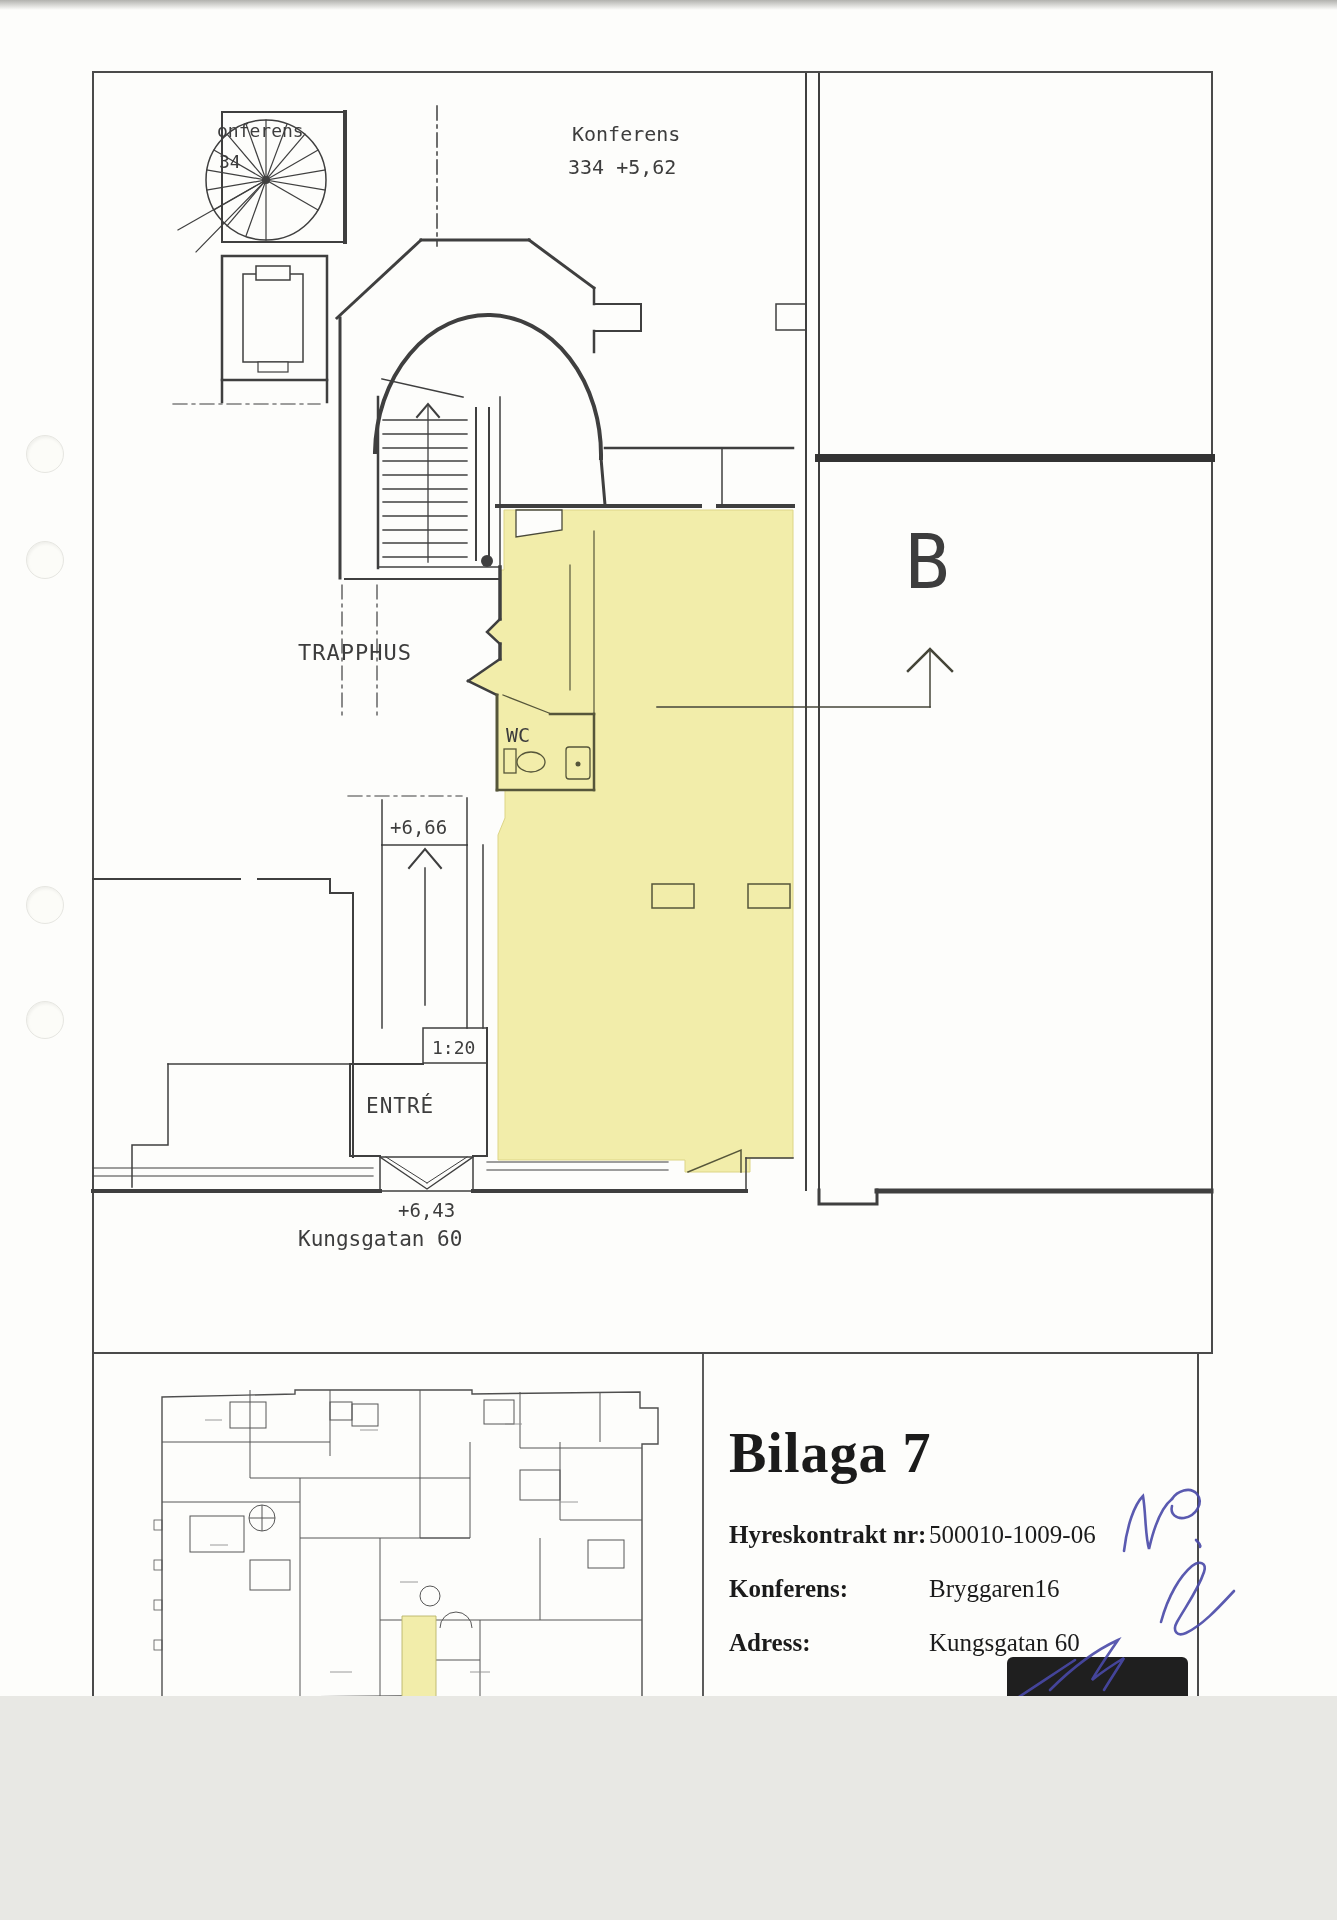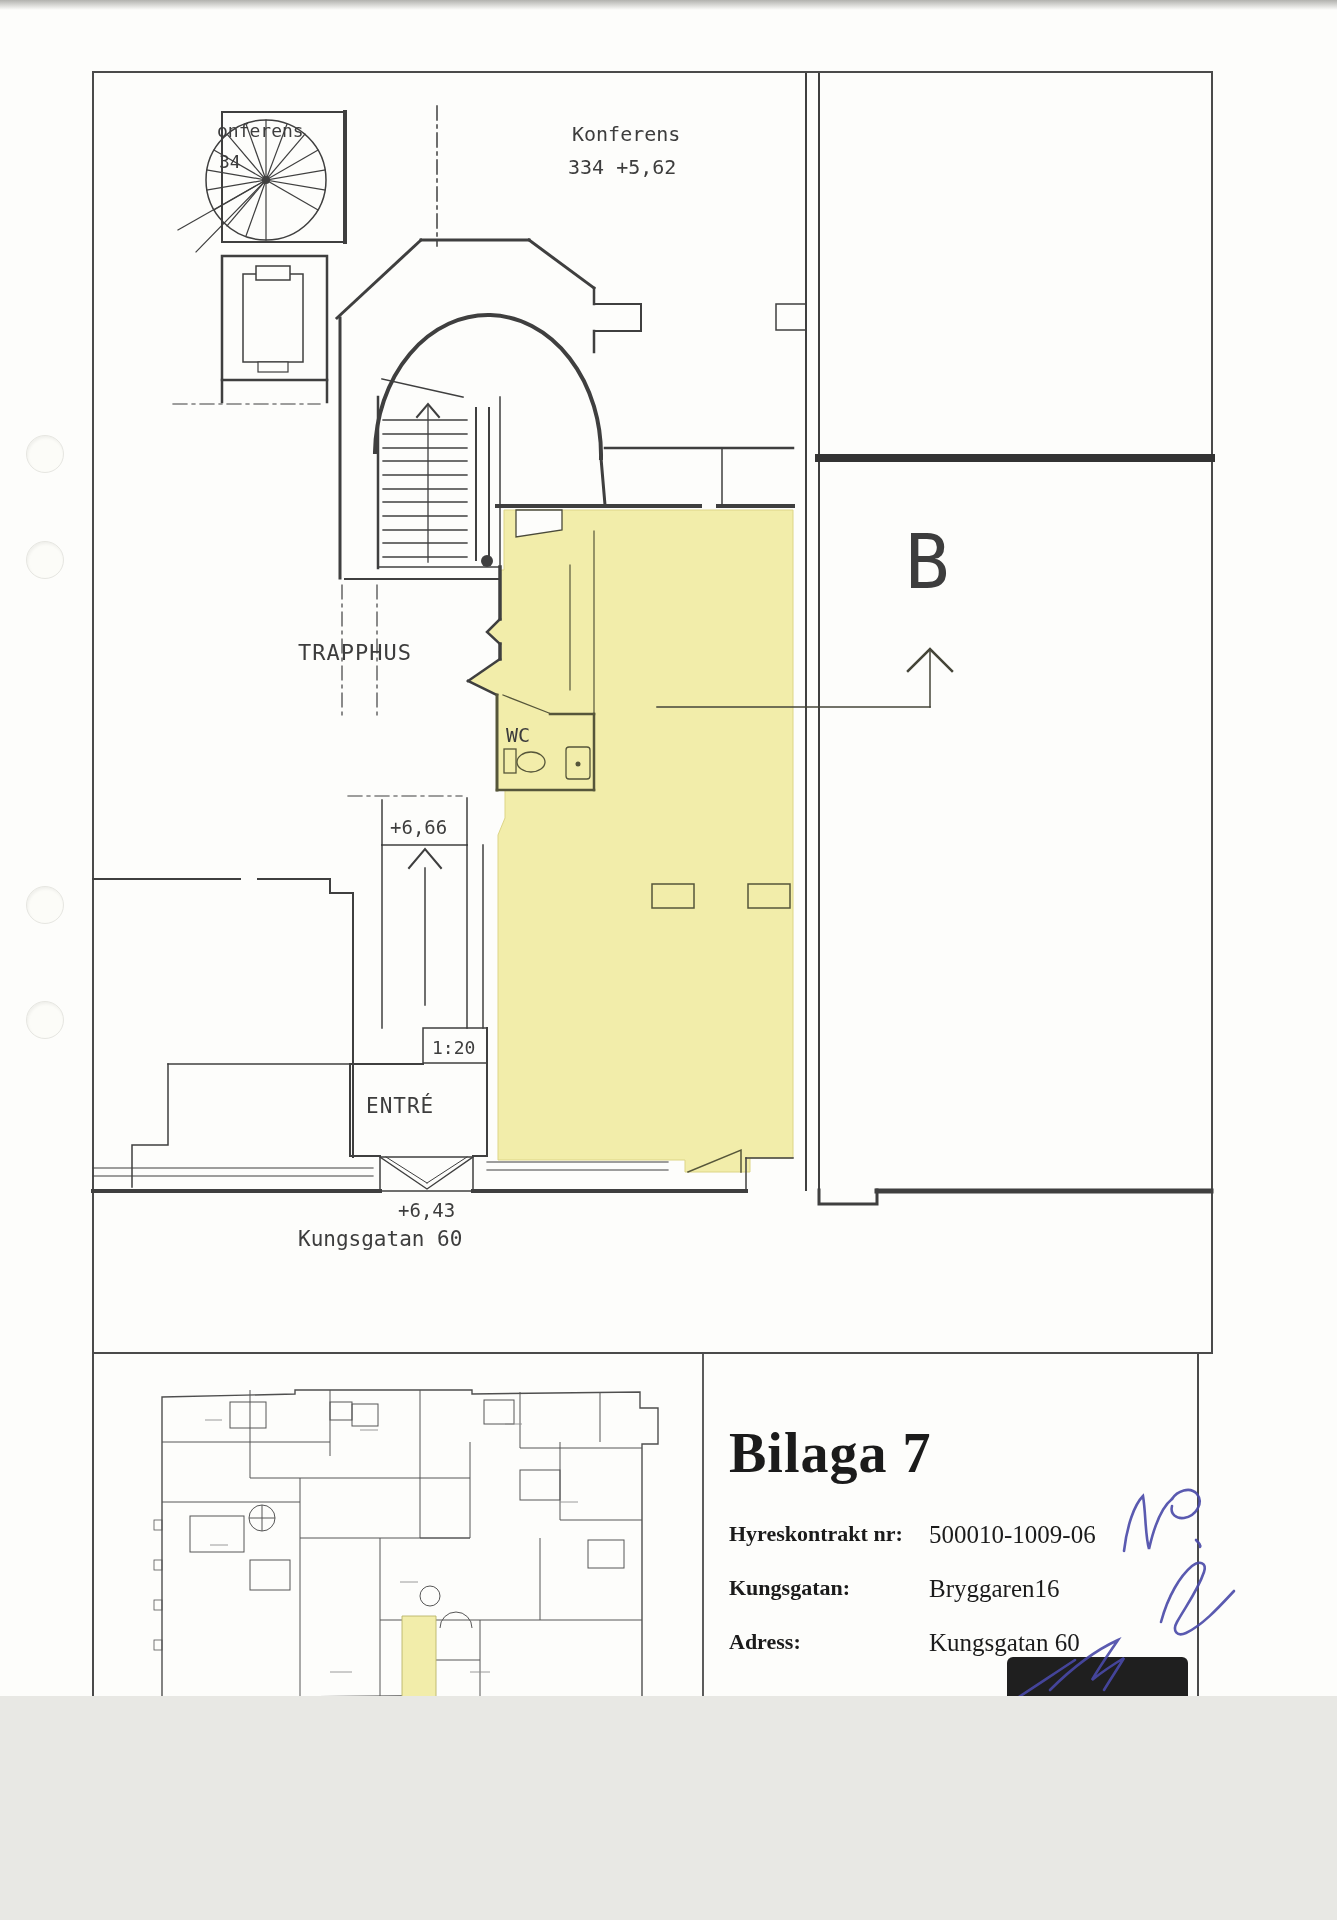--- a/index.html
+++ b/index.html
@@ -24,21 +24,21 @@
   svg text{font-family:"DejaVu Sans Mono", monospace;fill:#3d3d3d;}
   .title-block{
     position:absolute;left:703px;top:1353px;width:495px;height:399px;
     font-family:"Liberation Serif", serif;color:#1b1b1b;
   }
   .title-block h1{
     margin:68px 0 0 26px;font-size:56px;font-weight:bold;letter-spacing:1px;
   }
   .fields{margin:36px 0 0 26px;}
   .field-row{display:flex;margin-bottom:26px;}
-  .field-label{width:200px;font-size:22px;font-weight:bold;}
+  .field-label{width:200px;font-size:25px;font-weight:bold;}
   .field-value{font-size:25px;font-weight:normal;}
   .newsec{
     position:absolute;left:1007px;top:1657px;width:181px;height:91px;
     background:#1f1f1f;border-radius:6px;z-index:3;
   }
   .newsec span{
     position:absolute;left:0;right:0;bottom:9px;text-align:center;
     font-family:"Liberation Sans", sans-serif;font-weight:bold;
     font-size:30px;letter-spacing:5px;color:#f4f4f2;
   }
@@ -285,21 +285,21 @@
   </svg>
 
   <div class="title-block">
     <h1>Bilaga 7</h1>
     <div class="fields">
       <div class="field-row">
         <span class="field-label">Hyreskontrakt nr:</span>
         <span class="field-value">500010-1009-06</span>
       </div>
       <div class="field-row">
-        <span class="field-label">Kungsgatan:</span>
+        <span class="field-label">Konferens:</span>
         <span class="field-value">Bryggaren16</span>
       </div>
       <div class="field-row">
         <span class="field-label">Adress:</span>
         <span class="field-value">Kungsgatan 60</span>
       </div>
     </div>
   </div>
 
   <div class="newsec">

